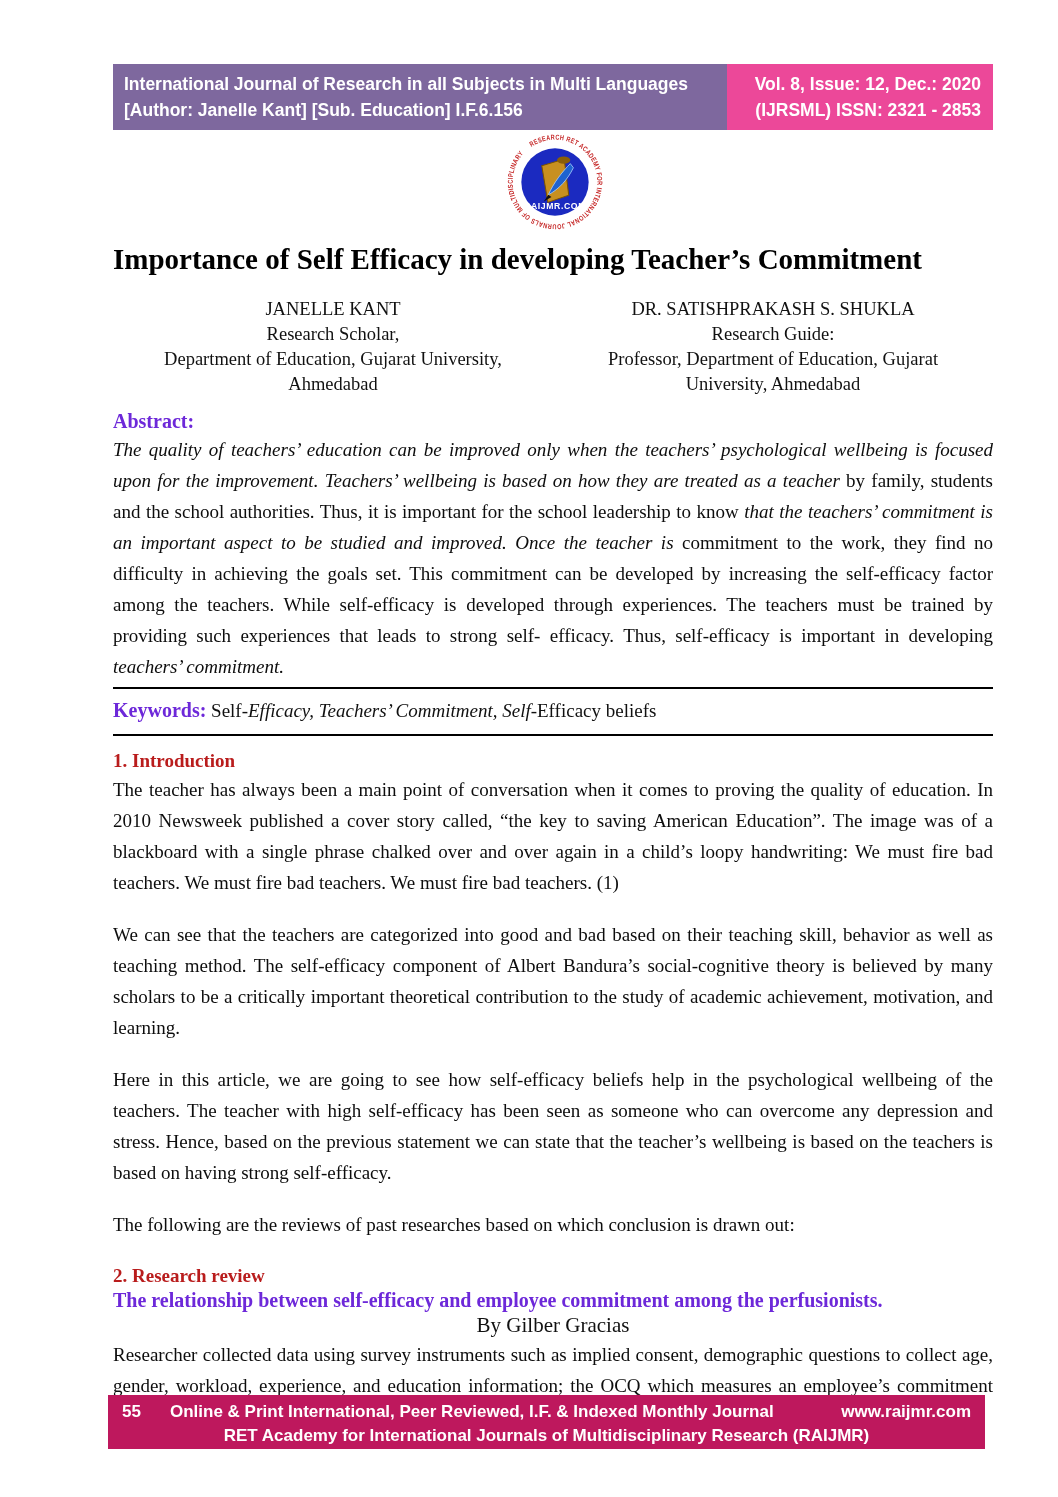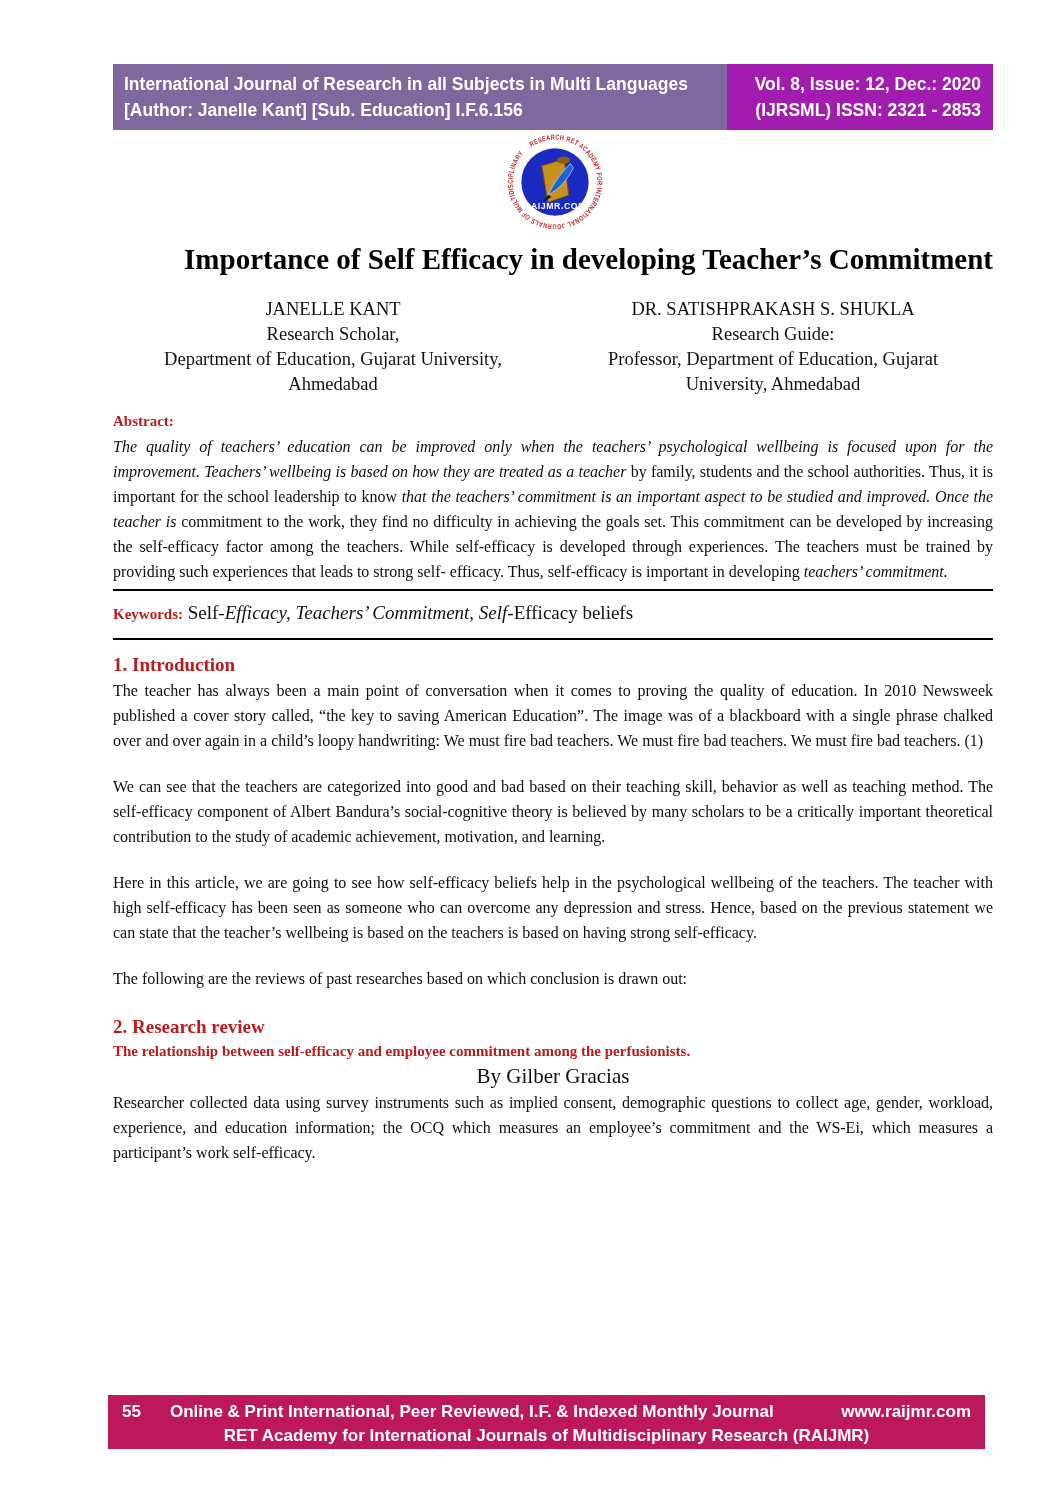--- a/index.html
+++ b/index.html
@@ -16,21 +16,21 @@
     display:flex;
     font-family:"Liberation Sans","DejaVu Sans",sans-serif;
     font-weight:bold; color:#ffffff;
   }
   .band-left {
     background:#7e689e; flex:1; box-sizing:border-box;
     padding:7px 0 0 11px; font-size:17.5px; line-height:26px;
     white-space:nowrap; overflow:hidden;
   }
   .band-right {
-    background:#a21caf; width:266px; box-sizing:border-box;
+    background:#ec4899; width:266px; box-sizing:border-box;
     text-align:right; padding:7px 12px 0 0; font-size:17.5px; line-height:26px;
     white-space:nowrap;
   }
 
   
   .logo { position:absolute; left:502px; top:131px; width:106px; height:102px; }
   .logo svg { width:100%; height:100%; }
   .ring-text {
     font-family:"Liberation Sans","DejaVu Sans",sans-serif;
     font-size:7px; font-weight:bold; fill:#c62828; letter-spacing:0.4px;
@@ -38,28 +38,28 @@
   .logo-site {
     font-family:"Liberation Sans","DejaVu Sans",sans-serif;
     font-size:8.5px; font-weight:bold; fill:#ffffff; letter-spacing:0.6px;
   }
 
   
   .content { position:absolute; left:113px; top:241px; width:880px; }
 
   .title {
     margin:0 0 20px 0; font-size:29px; line-height:36px;
-    font-weight:bold; text-align:right; color:#000;
+    font-weight:bold; text-align:left; color:#000;
   }
   .authors { display:flex; margin:0 0 12px 0;justify-content:flex-end; }
   .author { width:50%; text-align:center; font-size:18.5px; line-height:25px; }
   .author-name { font-size:18.5px; }
 
-  .h-bold { font-weight:bold; font-size:15px; line-height:25px; color:#b91c1c; }
-  .body-p { margin:0; font-size:16px; line-height:25px; text-align:justify; color:#0d0d0d; }
+  .h-bold { font-weight:bold; font-size:20px; line-height:25px; color:#6d28d9; }
+  .body-p { margin:0; font-size:19px; line-height:31px; text-align:justify; color:#0d0d0d; }
   .it { font-style:italic; }
 
   .kw-block {
     margin-top:5px; border-top:2.5px solid #000; border-bottom:2.5px solid #000;
     padding:9px 0 11px 0; font-size:19px; line-height:25px;
   }
   .section-h { margin:12px 0 0 0; font-size:19px; line-height:25.5px; font-weight:bold; color:#b91c1c; }
   .mt-gap { margin-top:21px; }
   .mt-gap2 { margin-top:23px; }
   .byline { font-size:21px; line-height:25.5px;text-align:center; }

